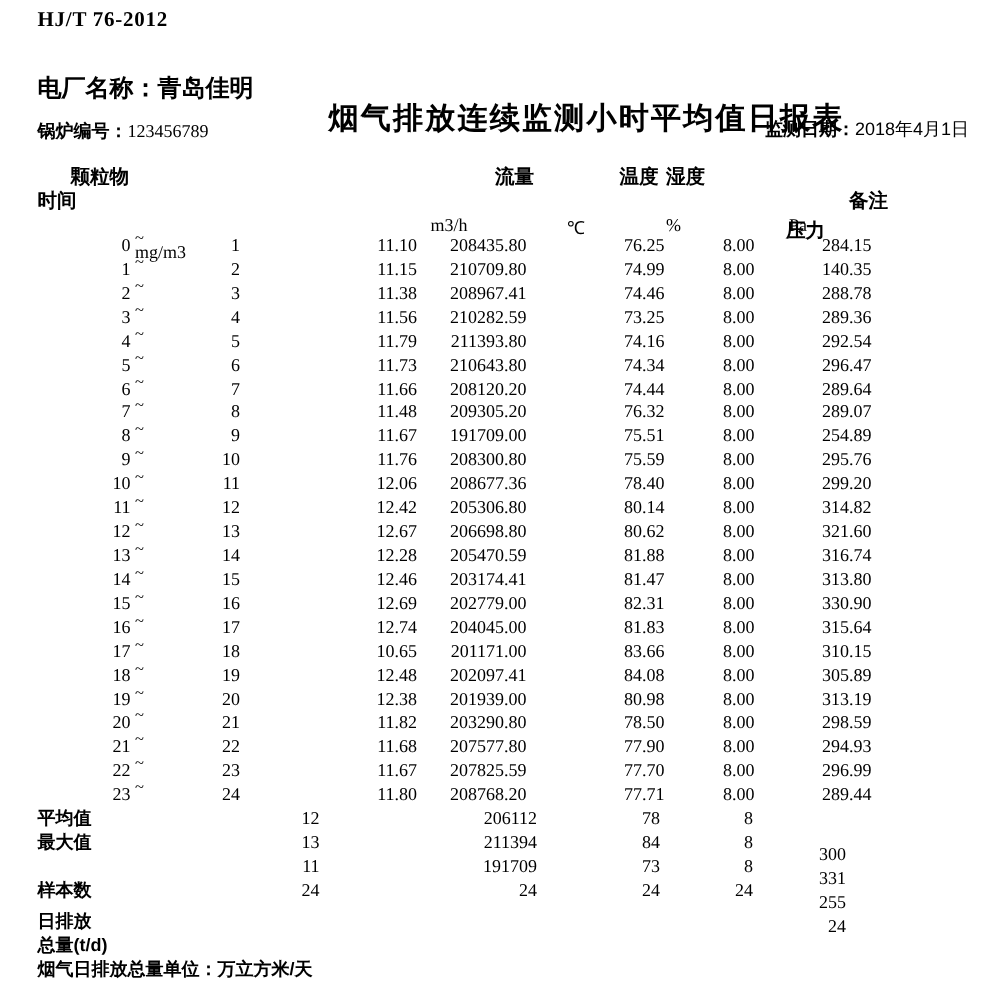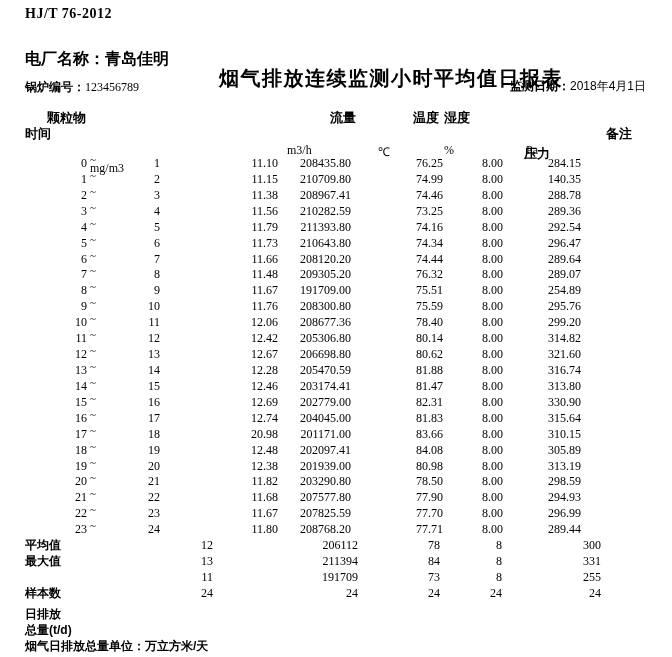--- a/index.html
+++ b/index.html
@@ -18,21 +18,21 @@
   #date{left:510px;top:78px;font-size:12px;font-weight:600;}
   #date .val{font-weight:normal;}
   
   .th{font-size:13px;font-weight:600;}
   #h-pm{left:47px;top:109px;}
   #h-flow{left:330px;top:109px;}
   #h-temp{left:413px;top:109px;}
   #h-hum{left:444px;top:109px;}
   #h-pres{left:524px;top:109px;margin-top:36px;}
   #h-time{left:25px;top:125px;}
-  #h-remark{left:606px;top:125px;}
+  #h-remark{left:566px;top:125px;}
   .unit{font-size:12px;font-family:"Liberation Serif",serif;}
   #u-pm{left:90px;top:161px;}
   #u-flow{left:287px;top:143px;}
   #u-temp{left:378px;top:143px;}
   #u-hum{left:444px;top:143px;}
   #u-pres{left:526px;top:143px;}
   
   #rows{position:absolute;left:0;top:156px;width:672px;}
   .trow{position:relative;height:15.93px;}
   .c{position:absolute;top:0;text-align:right;line-height:15.93px;font-size:12px;}
@@ -43,21 +43,21 @@
   .col-flow{left:271px;width:80px;}
   .col-temp{left:373px;width:70px;}
   .col-hum{left:453px;width:50px;}
   .col-pres{left:511px;width:70px;}
   
   .col-slabel{left:25px;width:120px;text-align:left;font-family:"Liberation Sans",sans-serif;font-weight:600;}
   .col-spm{left:143px;width:70px;}
   .col-sflow{left:288px;width:70px;}
   .col-stemp{left:370px;width:70px;}
   .col-shum{left:452px;width:50px;}
-  .col-spres{left:531px;width:70px;}
+  .col-spres{left:494px;width:70px;margin-top:24px;}
   
   #daily1{left:25px;top:606px;font-size:12px;font-weight:600;}
   #daily2{left:25px;top:622px;font-size:12px;font-weight:600;}
   #footnote{left:25px;top:638px;font-size:12px;font-weight:600;}
 </style>
 </head>
 <body>
 
 <div id="std" class="abs">HJ/T 76-2012</div>
 <div id="title" class="abs">烟气排放连续监测小时平均值日报表</div>
@@ -247,21 +247,21 @@
       <span class="c col-pm num">12.74</span>
       <span class="c col-flow num">204045.00</span>
       <span class="c col-temp num">81.83</span>
       <span class="c col-hum num">8.00</span>
       <span class="c col-pres num">315.64</span>
     </div>
     <div class="trow">
       <span class="c col-start num">17</span>
       <span class="c col-tilde">~</span>
       <span class="c col-end num">18</span>
-      <span class="c col-pm num">20.98</span>
+      <span class="c col-pm num">10.65</span>
       <span class="c col-flow num">201171.00</span>
       <span class="c col-temp num">83.66</span>
       <span class="c col-hum num">8.00</span>
       <span class="c col-pres num">310.15</span>
     </div>
     <div class="trow">
       <span class="c col-start num">18</span>
       <span class="c col-tilde">~</span>
       <span class="c col-end num">19</span>
       <span class="c col-pm num">12.48</span>

